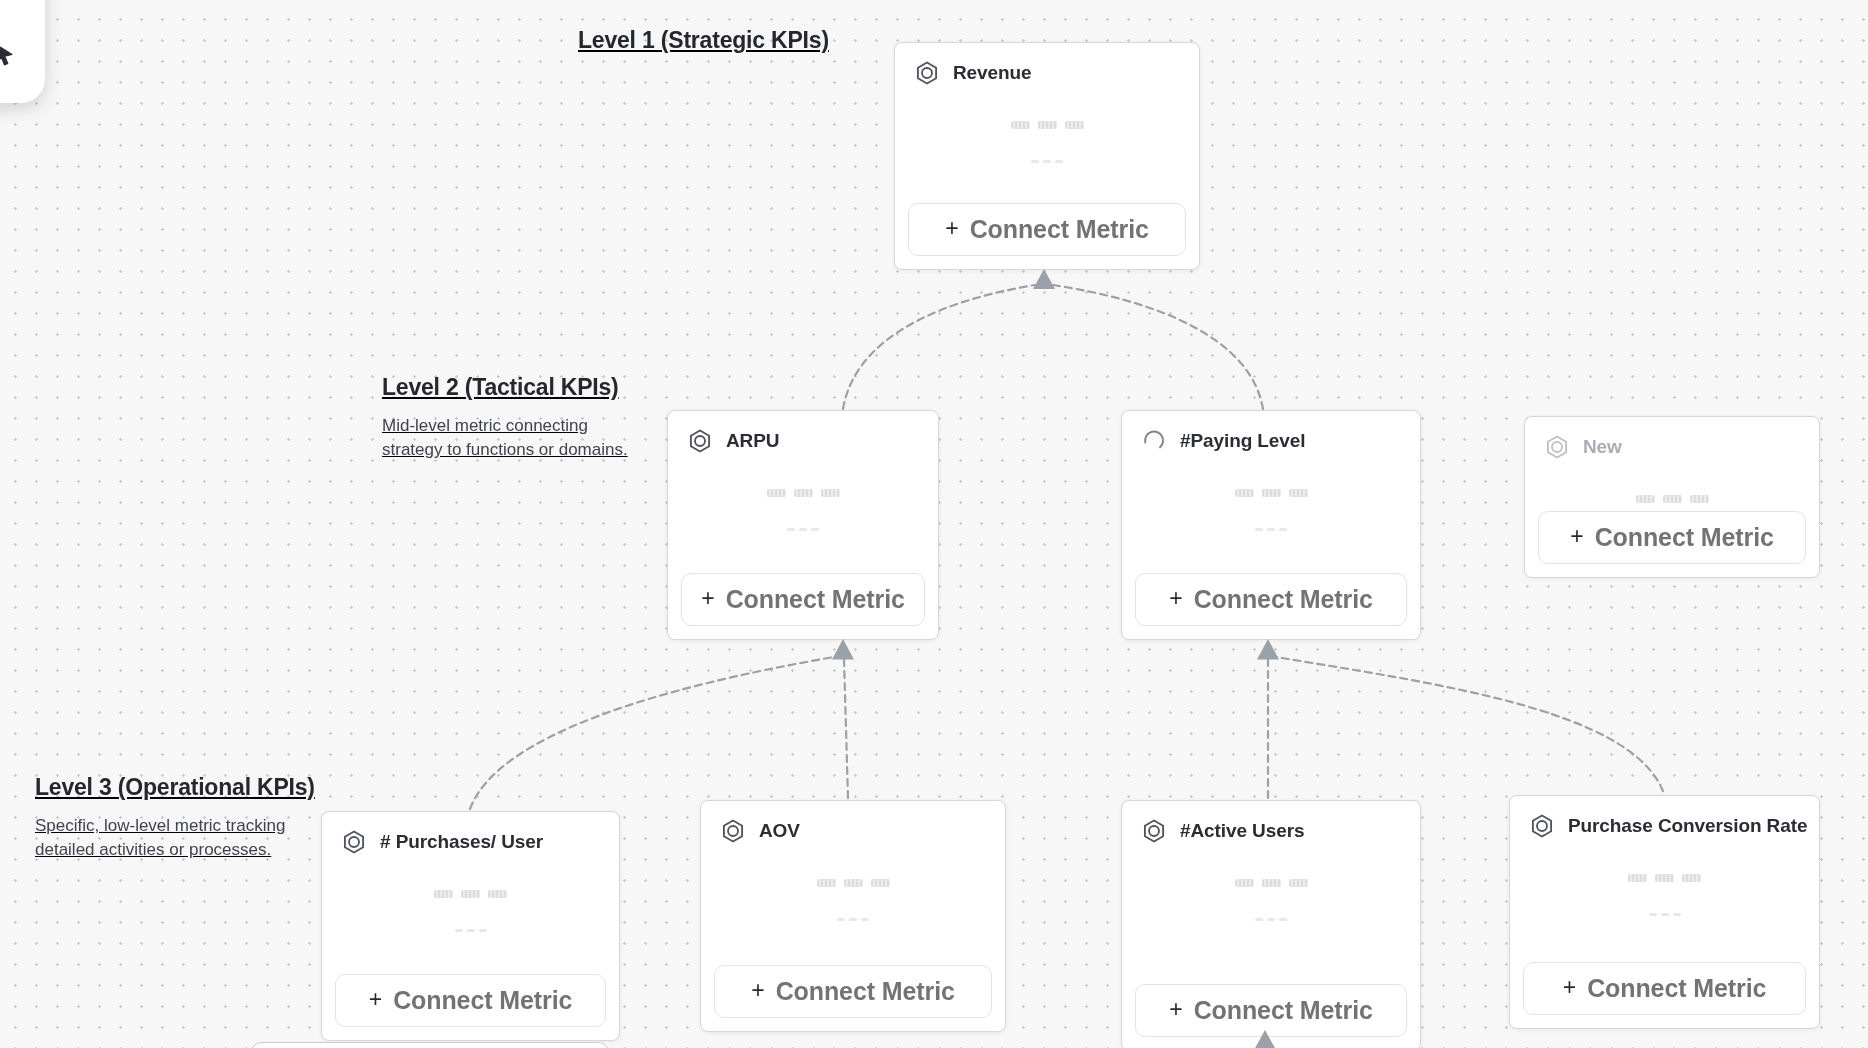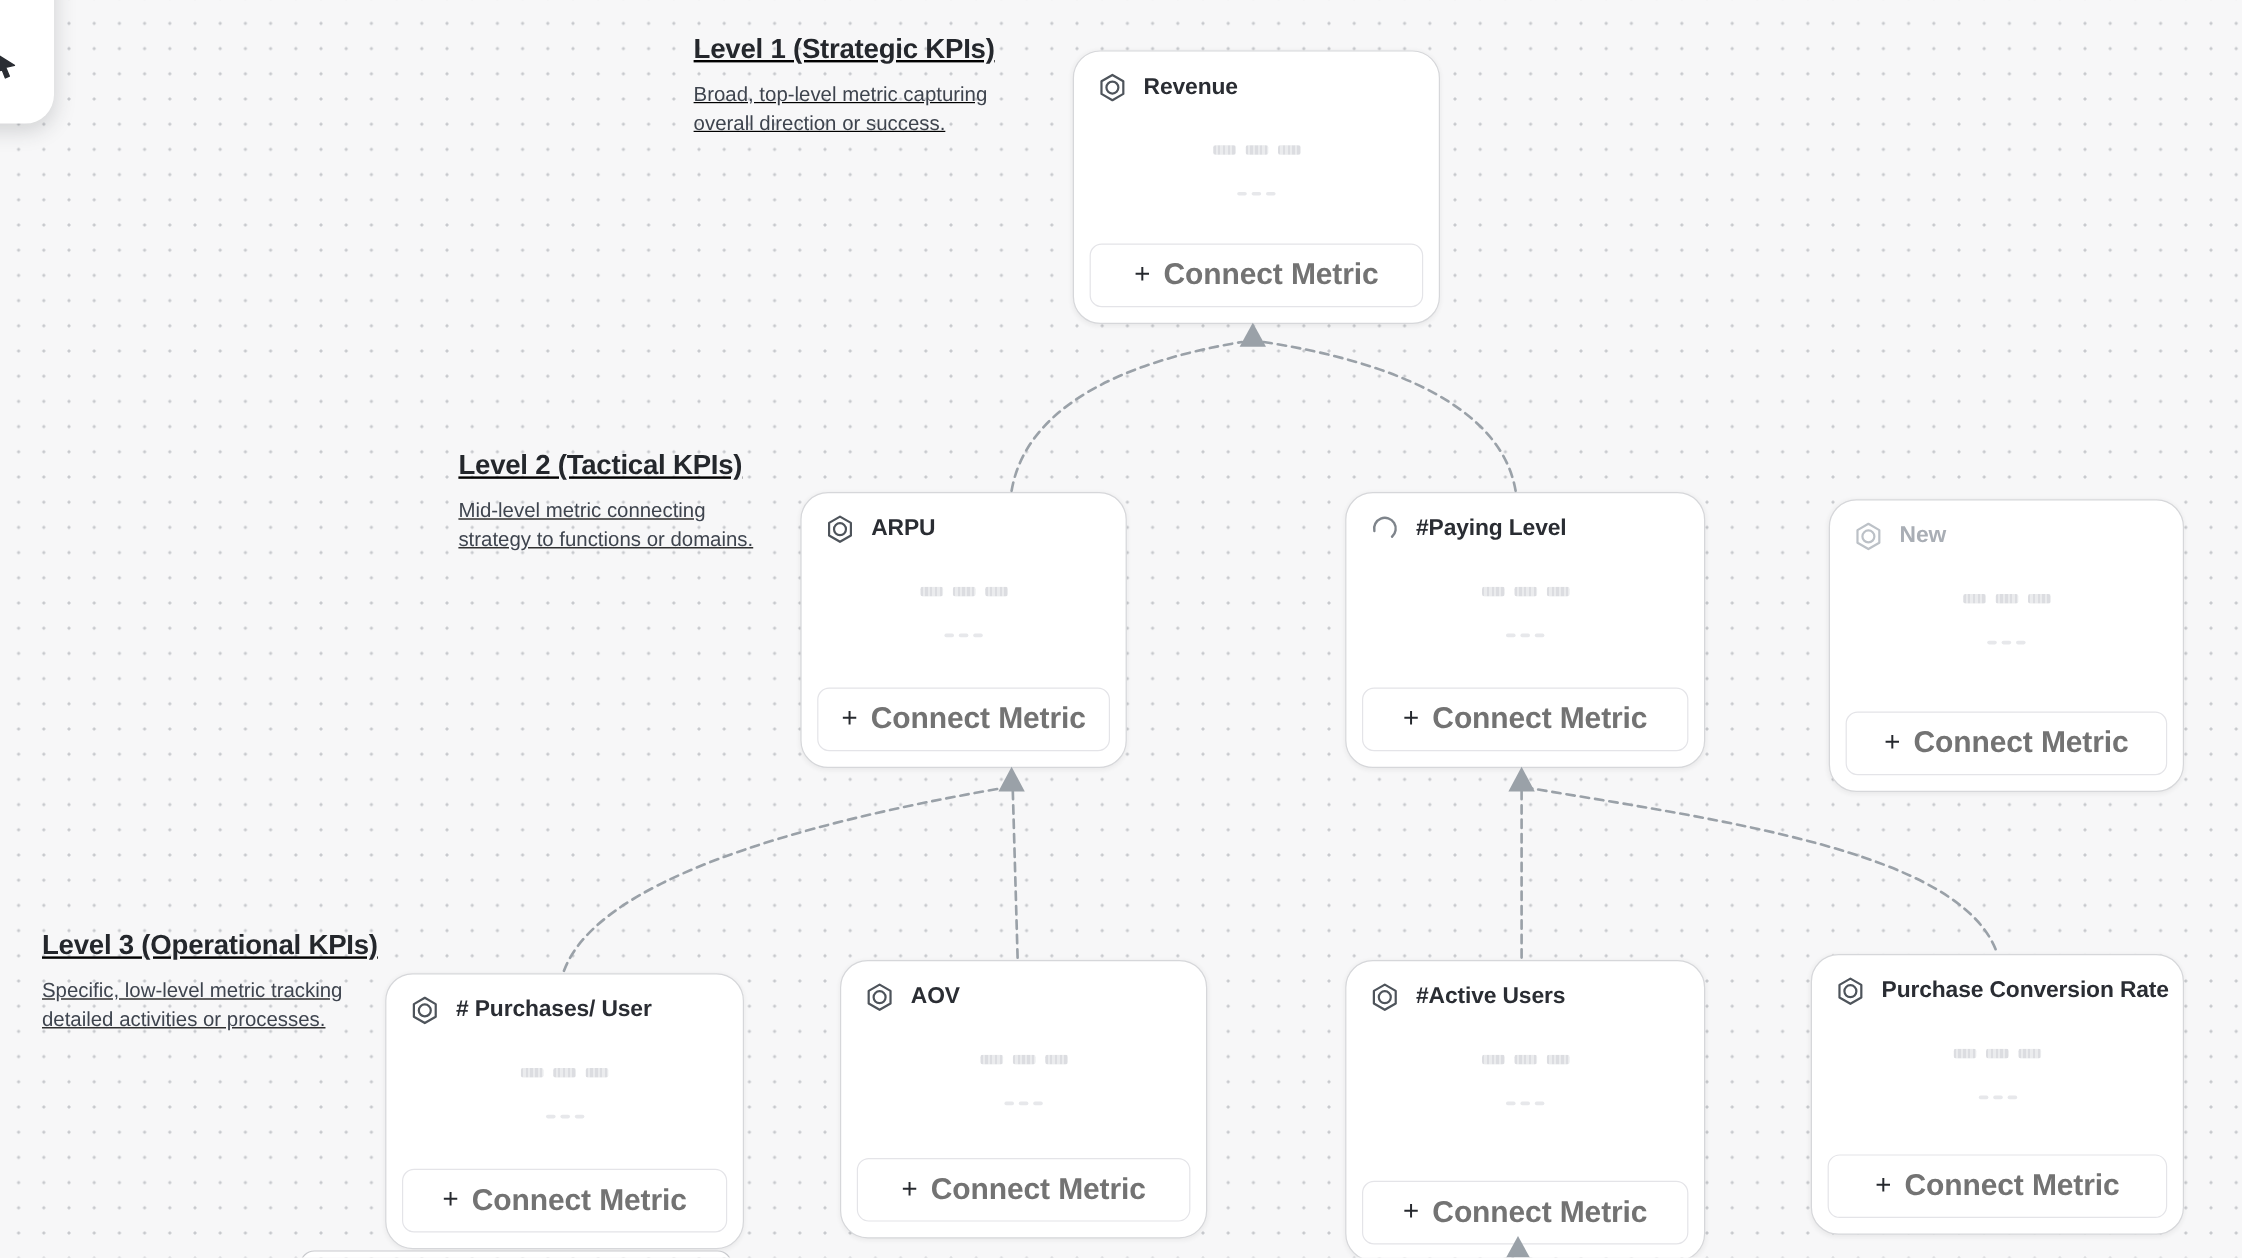--- a/index.html
+++ b/index.html
@@ -17,21 +17,21 @@
   .connectors{position:absolute;left:0;top:0;pointer-events:none;z-index:3;}
   .conn{fill:none;stroke:#9aa1a8;stroke-width:2.2;stroke-dasharray:7 5;stroke-linecap:round;}
   .arrowhead{fill:#9aa1a8;stroke:none;}
 
   .level-label{position:absolute;z-index:2;text-decoration:underline;}
   .level-title{font-size:23px;font-weight:700;color:#24272c;letter-spacing:-0.2px;margin-bottom:13px;}
   .level-desc{font-size:17px;color:#3e444e;line-height:1.43;}
 
   .card{
     position:absolute;z-index:2;background:#ffffff;
-    border:1px solid #d6d7da;border-radius:23px;
+    border:1px solid #d6d7da;border-radius:8px;
     box-shadow:0 1px 4px rgba(40,42,48,.07);
     box-sizing:border-box;
     padding-left:18px;
   }
   .card-head{
     position:absolute;left:18px;top:16px;right:16px;
     display:flex;align-items:center;gap:13px;
   }
   .card-title{font-size:19px;font-weight:600;color:#2a2d33;white-space:nowrap;letter-spacing:-0.1px;}
   .icon{display:flex;align-items:center;justify-content:center;width:27px;height:27px;flex:0 0 auto;}
@@ -85,24 +85,20 @@
     <path class="conn" d="M 1268 798 L 1268 659"></path>
     <path class="conn" d="M 1663 791 C 1630 710 1438 684 1276 657"></path>
     <path class="arrowhead" d="M 1268 639 L 1257 659.5 L 1279 659.5 Z"></path>
 
     <path class="conn" d="M 1261 1050 C 1258 1045 1268 1044 1264 1038"></path>
     <path class="arrowhead" d="M 1265 1030 L 1254 1050 L 1276 1050 Z"></path>
   </svg>
 
   <div class="level-label" style="left:578px;top:27px;">
     <div class="level-title">Level 1 (Strategic KPIs)</div>
-    <div class="level-desc">
-      <div>Broad, top-level metric capturing</div>
-      <div>overall direction or success.</div>
-    </div>
   </div>
   <div class="level-label" style="left:382px;top:374px;">
     <div class="level-title">Level 2 (Tactical KPIs)</div>
     <div class="level-desc">
       <div>Mid-level metric connecting</div>
       <div>strategy to functions or domains.</div>
     </div>
   </div>
   <div class="level-label" style="left:35px;top:774px;">
     <div class="level-title">Level 3 (Operational KPIs)</div>
@@ -182,21 +178,21 @@
         <span class="sk2"></span>
         <span class="sk2"></span>
         <span class="sk2"></span>
       </div>
     <button class="connect-btn">
       <span class="plus">+</span>
       <span class="connect-label">Connect Metric</span>
     </button>
   </div>
 
-  <div class="card muted" style="left:1524px;top:416px;width:296px;height:244px;">
+  <div class="card muted" style="left:1524px;top:416px;width:296px;height:162px;">
     <div class="card-head">
       <span class="icon">
         <svg width="26" height="26" viewBox="0 0 24 24">
           <path class="hex-stroke" d="M12 2.3 L20.4 7.15 V16.85 L12 21.7 L3.6 16.85 V7.15 Z" fill="none" stroke="#bcc1c7" stroke-width="1.7" stroke-linejoin="round"></path>
           <circle class="hex-stroke" cx="12" cy="12" r="4.6" fill="none" stroke="#bcc1c7" stroke-width="1.7"></circle>
         </svg>
       </span>
       <span class="card-title">New</span>
     </div>
     <div class="sk-row">

